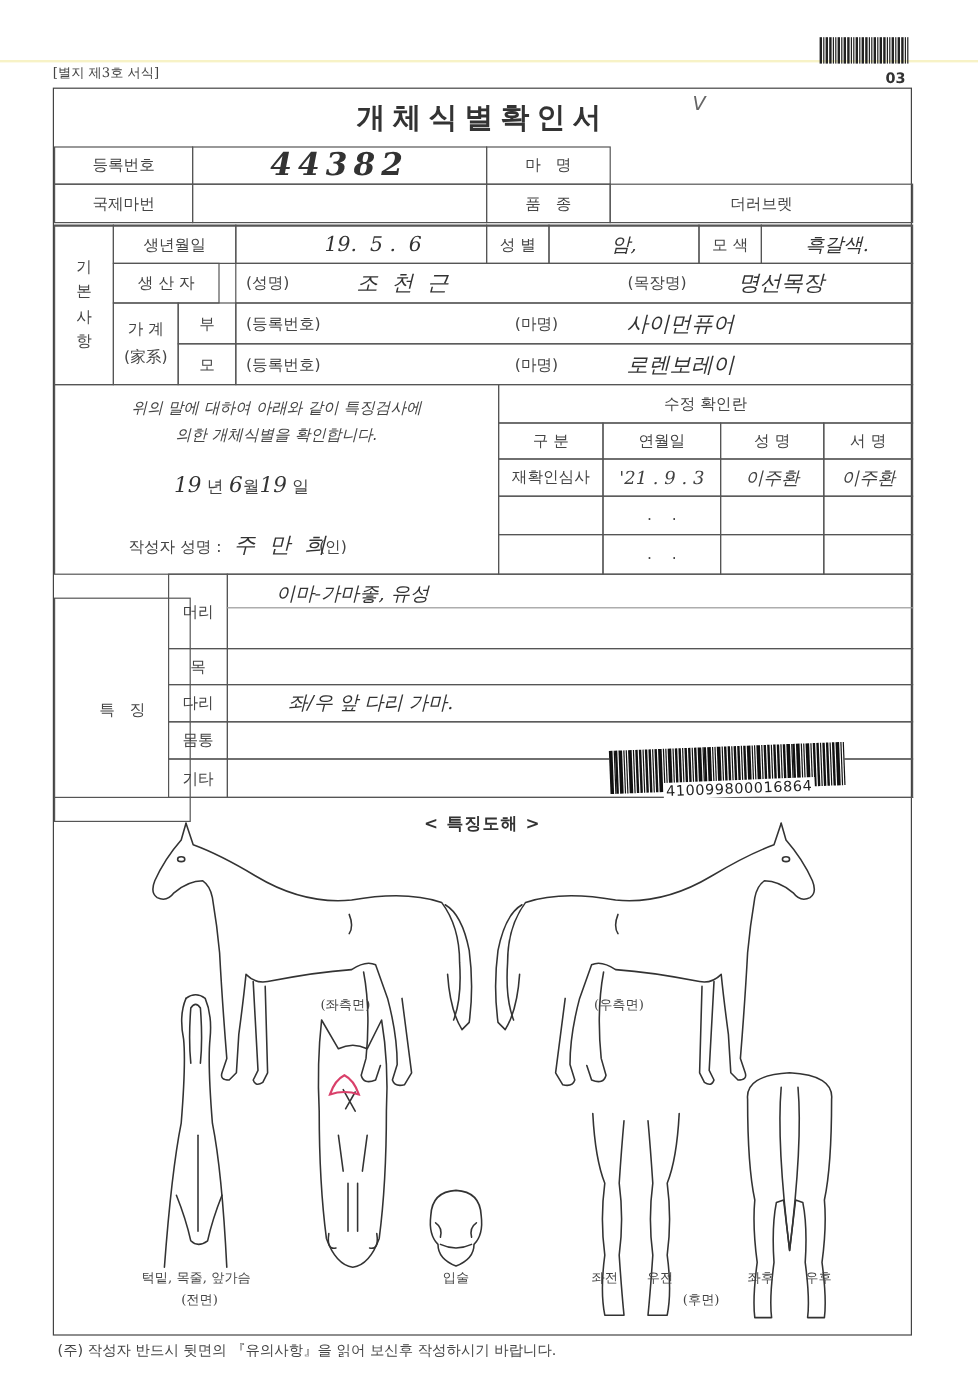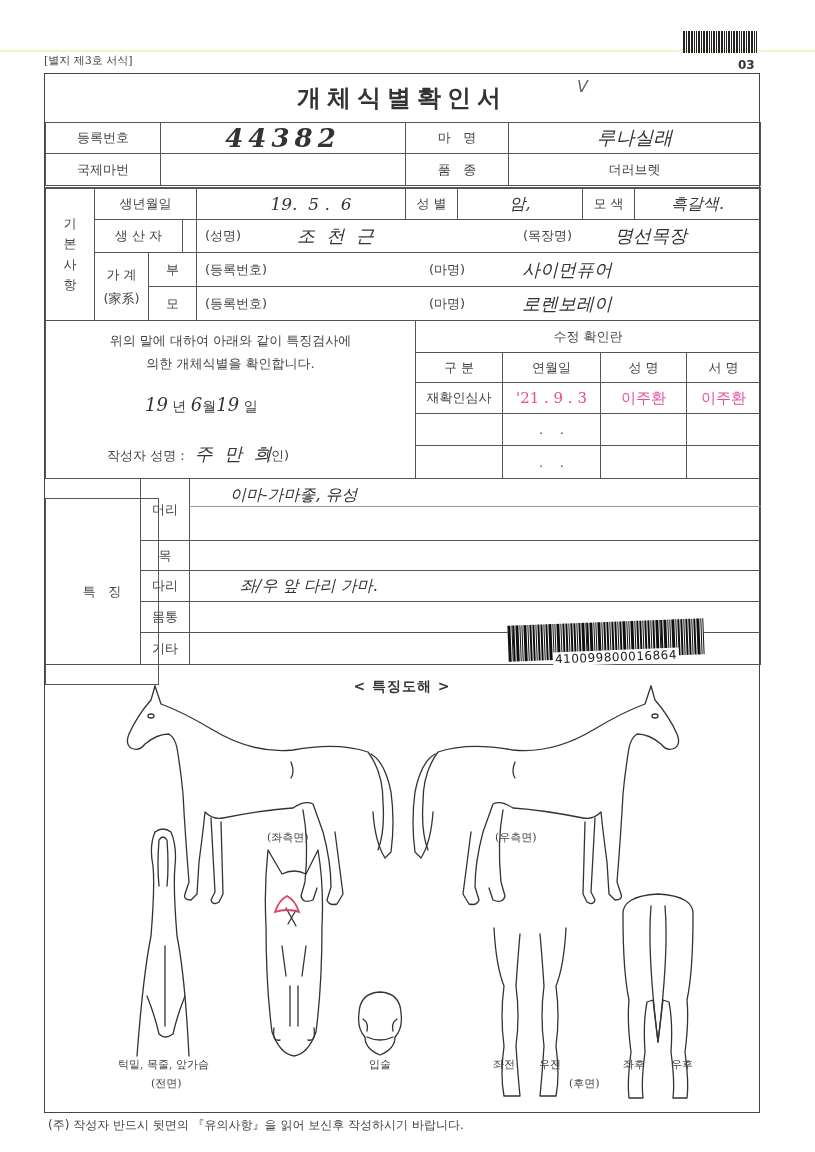--- a/index.html
+++ b/index.html
@@ -11,26 +11,26 @@
   .top-barcode i { display: block; height: 100%; background: #222; }
   .page-no { position: absolute; left: 738px; top: 58px; font-size: 12px; font-weight: bold; color: #333; }
   .form-code { position: absolute; left: 44px; top: 53px; font-size: 11px; font-family: "DejaVu Serif", serif; color: #444; }
 
   .frame { position: absolute; left: 44px; top: 73px; width: 716px; height: 1040px; border: 1.5px solid #444; }
   .title { position: absolute; left: 0; top: 0; width: 100%; height: 48px; display: flex; align-items: center; justify-content: center; font-size: 24px; font-weight: bold; letter-spacing: 6px; color: #333; }
   .title-check { position: absolute; left: 532px; top: 3px; font-size: 16px; color: #666; font-style: italic; }
 
   .cell { position: absolute; border: 1px solid #555; display: flex; align-items: center; justify-content: center; font-size: 13px; color: #444; overflow: hidden; white-space: nowrap; }
   .hand { font-family: "DejaVu Serif", serif; font-style: italic; color: #333; }
-  .hand-blue { font-family: "DejaVu Serif", serif; color: #ec4899; }
+  .hand-blue { font-family: "DejaVu Serif", serif; font-style: italic; color: #404040; }
   .left { justify-content: flex-start; padding-left: 8px; }
 
   .vtext { display: flex; flex-direction: column; align-items: center; justify-content: center; line-height: 1.55; }
 
-  .stmt { position: absolute; text-align: center; font-size: 13px; color: #444; line-height: 1.75; }
+  .stmt { position: absolute; text-align: center; font-size: 13px; color: #444; line-height: 1.75; font-style: italic; }
 
   .barcode2 { position: absolute; left: 508px; top: 622px; width: 196px; height: 36px; transform: rotate(-2.2deg); display: flex; gap: 1px; background: #fff; }
   .barcode2 i { display: block; height: 100%; background: #111; }
   .barcode2-num { position: absolute; left: 553px; top: 650px; font-size: 12px; color: #222; transform: rotate(-2.2deg); letter-spacing: 0.5px; background: #fff; padding: 0 2px; }
 
   .diagram-title { position: absolute; left: 0; width: 100%; top: 604px; text-align: center; font-size: 14px; font-weight: bold; color: #333; letter-spacing: 1px; }
   .lbl { position: absolute; font-size: 11px; font-family: "DejaVu Serif", serif; color: #444; white-space: nowrap; }
 
   .footnote { position: absolute; left: 48px; top: 1117px; font-size: 12px; color: #444; }
   svg.horse { position: absolute; overflow: visible; }
@@ -77,21 +77,20 @@
 
 <div class="frame">
   <div class="title">
     <span>개체식별확인서</span>
   </div>
   <span class="title-check">V</span>
 
   <div class="cell" style="left:0;top:48px;width:116px;height:32px;">등록번호</div>
   <div class="cell hand" style="left:115px;top:48px;width:246px;height:32px;font-size:26px;font-weight:bold;letter-spacing:5px;">44382</div>
   <div class="cell" style="left:360px;top:48px;width:104px;height:32px;white-space:pre;">마   명</div>
-  <div class="cell hand" style="left:463px;top:48px;width:253px;height:32px;font-size:19px;">루나실래</div>
 
   <div class="cell" style="left:0;top:79px;width:116px;height:33px;">국제마번</div>
   <div class="cell" style="left:115px;top:79px;width:246px;height:33px;"></div>
   <div class="cell" style="left:360px;top:79px;width:104px;height:33px;white-space:pre;">품   종</div>
   <div class="cell" style="left:463px;top:79px;width:253px;height:33px;">더러브렛</div>
 
   <div class="cell vtext" style="left:0;top:113px;width:50px;height:134px;border-top-width:2px;">
     <span>기</span>
     <span>본</span>
     <span>사</span>

